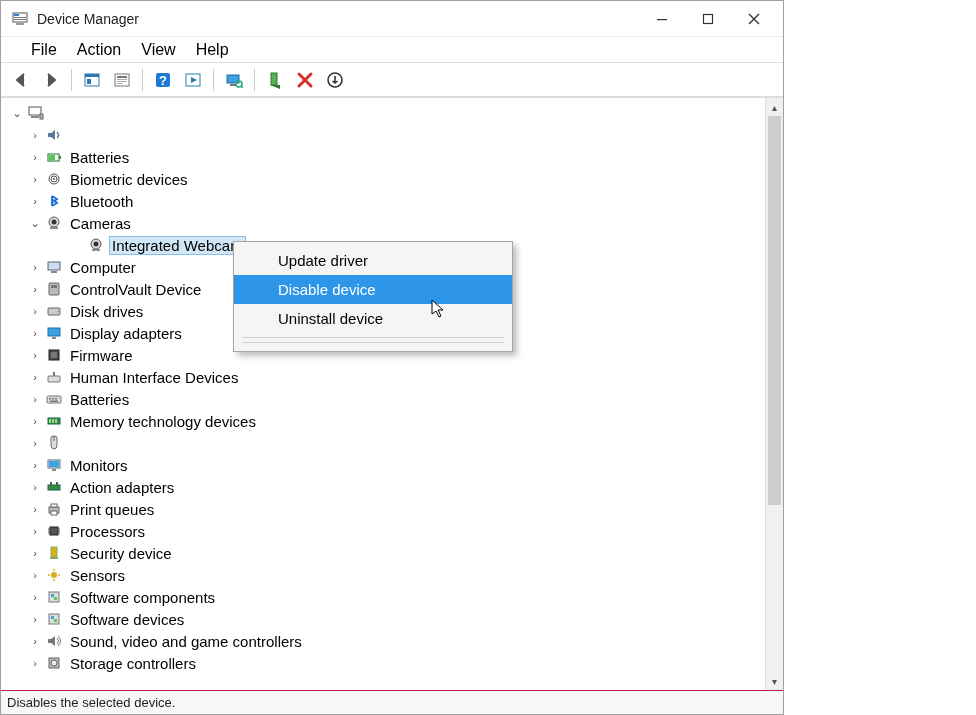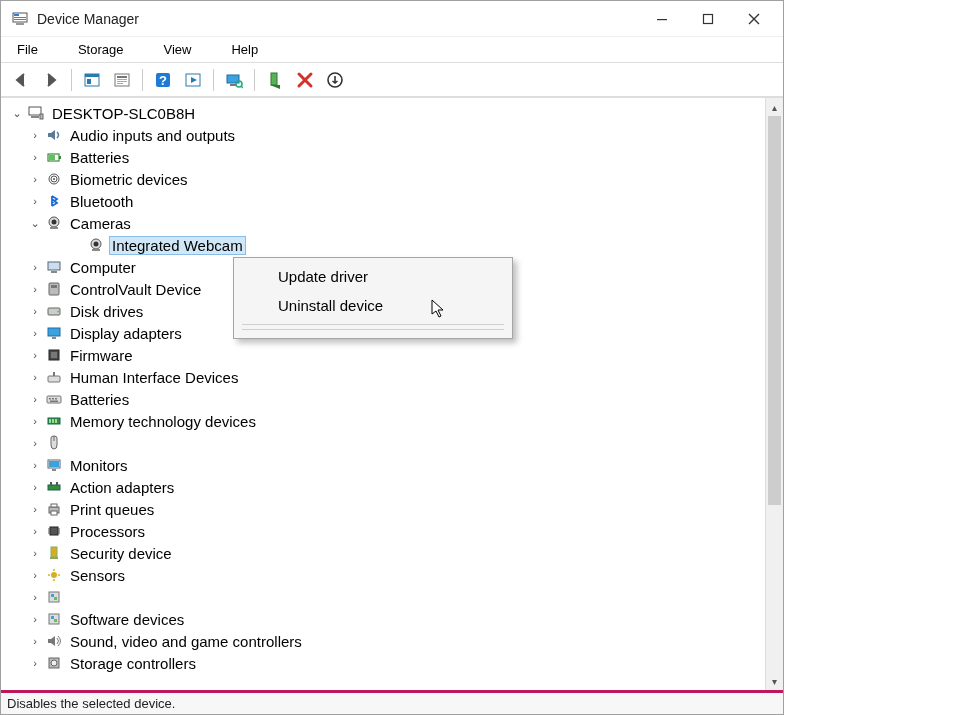--- a/index.html
+++ b/index.html
@@ -24,22 +24,22 @@
   }
   .titlebar .app-icon { width: 18px; height: 18px; margin: 0 8px 0 4px; }
   .titlebar .title { font-size: 14px; color: #222; flex: 0 0 auto; }
   .titlebar .spacer { flex: 1 1 auto; }
   .win-controls { display: flex; }
   .win-btn {
     width: 46px; height: 30px; display:flex; align-items:center; justify-content:center;
     cursor: pointer; color:#333;
   }
   .menubar {
-    display: flex; height: 26px; align-items: center; padding: 0 6px; gap: 20px;
-    border-bottom: 1px solid #ddd; font-size: 13px;
+    display: flex; height: 26px; align-items: center; padding: 0 20px; gap: 0;
+    border-bottom: 1px solid #ddd; font-size: 16px;
   }
   .menu-item { padding: 2px 10px; cursor: pointer; }
   .toolbar {
     height: 34px; display:flex; align-items:center; padding: 0 6px; gap: 2px;
     border-bottom: 1px solid #ddd;
   }
   .tool-btn {
     width: 28px; height: 28px; display:flex; align-items:center; justify-content:center;
     cursor:pointer; border:1px solid transparent;
   }
@@ -58,21 +58,21 @@
   .row.selected .label { background:#d0e7f7; border:1px solid #8abde7; padding:0 2px; }
   .row.depth-0 { padding-left: 8px; }
   .row.depth-1 { padding-left: 26px; }
   .row.depth-2 { padding-left: 68px; }
   .scrollbar {
     width:18px; background:#f0f0f0; border-left:1px solid #dcdcdc; display:flex; flex-direction:column;
   }
   .sb-btn { height:18px; display:flex; align-items:center; justify-content:center; color:#555; font-size:10px; cursor:pointer;}
   .sb-track { flex:1 1 auto; position:relative; }
   .sb-thumb { position:absolute; left:2px; right:2px; top:0; height:70%; background:#cdcdcd; border-radius:0;}
-  .statusbar { height: 24px; border-top:3px solid #be185d; display:flex; align-items:center; padding:0 6px; font-size:13px; color:#222; background:#f7f7f7; }
+  .statusbar { height: 24px; border-top:1px solid #be185d; display:flex; align-items:center; padding:0 6px; font-size:13px; color:#222; background:#f7f7f7; }
   
   .context-menu {
     position:absolute; background:#f5f5f5; border:1px solid #a5a5a5;
     box-shadow: 4px 4px 6px rgba(0,0,0,0.25);
     min-width: 280px; padding:4px 0; z-index:50;
   }
   .cm-item {
     padding:6px 18px 6px 44px; font-size:15px; cursor:pointer; position:relative;
   }
   .cm-item.highlight { background:#2e96e8; color:#fff; }
@@ -114,21 +114,21 @@
       <div class="win-btn close">
         <svg width="12" height="12">
             <path d="M1 1 L11 11 M11 1 L1 11" stroke="currentColor" stroke-width="1.4"></path>
           </svg>
       </div>
     </div>
   </div>
 
   <div class="menubar">
     <div class="menu-item">File</div>
-    <div class="menu-item">Storage</div>
+    <div class="menu-item">Action</div>
     <div class="menu-item">View</div>
     <div class="menu-item">Help</div>
   </div>
 
   <div class="toolbar">
     <div class="tool-btn">
       <svg width="18" height="18">
           <path d="M12 3 L5 9 L12 15" fill="none" stroke="#555" stroke-width="2"></path>
           <path d="M12 3 L5 9 L12 15 Z" fill="#555"></path>
         </svg>
@@ -202,31 +202,29 @@
     <div class="tree" id="tree">
         <div class="row depth-0">
           <span class="expander">⌄</span>
           <span class="node-icon">
             <svg width="16" height="16">
               <rect x="1" y="2" width="12" height="8" fill="#fff" stroke="#555"></rect>
               <rect x="3" y="11" width="8" height="2" fill="#888"></rect>
               <rect x="12" y="9" width="3" height="5" fill="#bbb" stroke="#666"></rect>
             </svg>
           </span>
-          <span class="label">DESKTOP-SLC0B8H</span>
         </div>
         <div class="row depth-1">
           <span class="expander">›</span>
           <span class="node-icon">
             <svg width="16" height="16">
               <path d="M2 6 L5 6 L9 3 L9 13 L5 10 L2 10 Z" fill="#5a7a9a"></path>
               <path d="M11 5 Q14 8 11 11" fill="none" stroke="#5a7a9a" stroke-width="1.5"></path>
             </svg>
           </span>
-          <span class="label">Audio inputs and outputs</span>
         </div>
         <div class="row depth-1">
           <span class="expander">›</span>
           <span class="node-icon">
             <svg width="16" height="16">
               <rect x="2" y="5" width="11" height="7" fill="none" stroke="#3a8a3a" stroke-width="1.2"></rect>
               <rect x="13" y="7" width="2" height="3" fill="#3a8a3a"></rect>
               <rect x="3" y="6" width="6" height="5" fill="#5bc45b"></rect>
             </svg>
           </span>
@@ -438,20 +436,21 @@
         </div>
         <div class="row depth-1">
           <span class="expander">›</span>
           <span class="node-icon">
             <svg width="16" height="16">
               <rect x="3" y="3" width="10" height="10" fill="#ddd" stroke="#777"></rect>
               <rect x="5" y="5" width="3" height="3" fill="#3ba2e0"></rect>
               <rect x="8" y="8" width="3" height="3" fill="#5bc45b"></rect>
             </svg>
           </span>
+          <span class="label">Software components</span>
         </div>
         <div class="row depth-1">
           <span class="expander">›</span>
           <span class="node-icon">
             <svg width="16" height="16">
               <rect x="3" y="3" width="10" height="10" fill="#ddd" stroke="#777"></rect>
               <rect x="5" y="5" width="3" height="3" fill="#3ba2e0"></rect>
               <rect x="8" y="8" width="3" height="3" fill="#5bc45b"></rect>
             </svg>
           </span>
@@ -484,22 +483,23 @@
         <div class="sb-thumb"></div>
       </div>
       <div class="sb-btn">▾</div>
     </div>
   </div>
 
   <div class="statusbar">
     <span>Disables the selected device.</span>
   </div>
 
-  <div class="context-menu" style="left:232px; top:256px;">
+  <div class="context-menu" style="left:232px; top:240px;">
     <div class="cm-item">Update driver</div>
+    <div class="cm-item highlight">Disable device</div>
     <div class="cm-item">Uninstall device</div>
     <div class="cm-sep"></div>
     <div class="cm-sep"></div>
   </div>
 
   <div class="cursor" style="left:430px; top:298px;">
     <svg width="16" height="20" viewBox="0 0 16 20">
       <path d="M1 1 L1 15 L5 12 L8 18 L10 17 L7 11 L12 11 Z" fill="#fff" stroke="#000" stroke-width="1"></path>
     </svg>
   </div>

